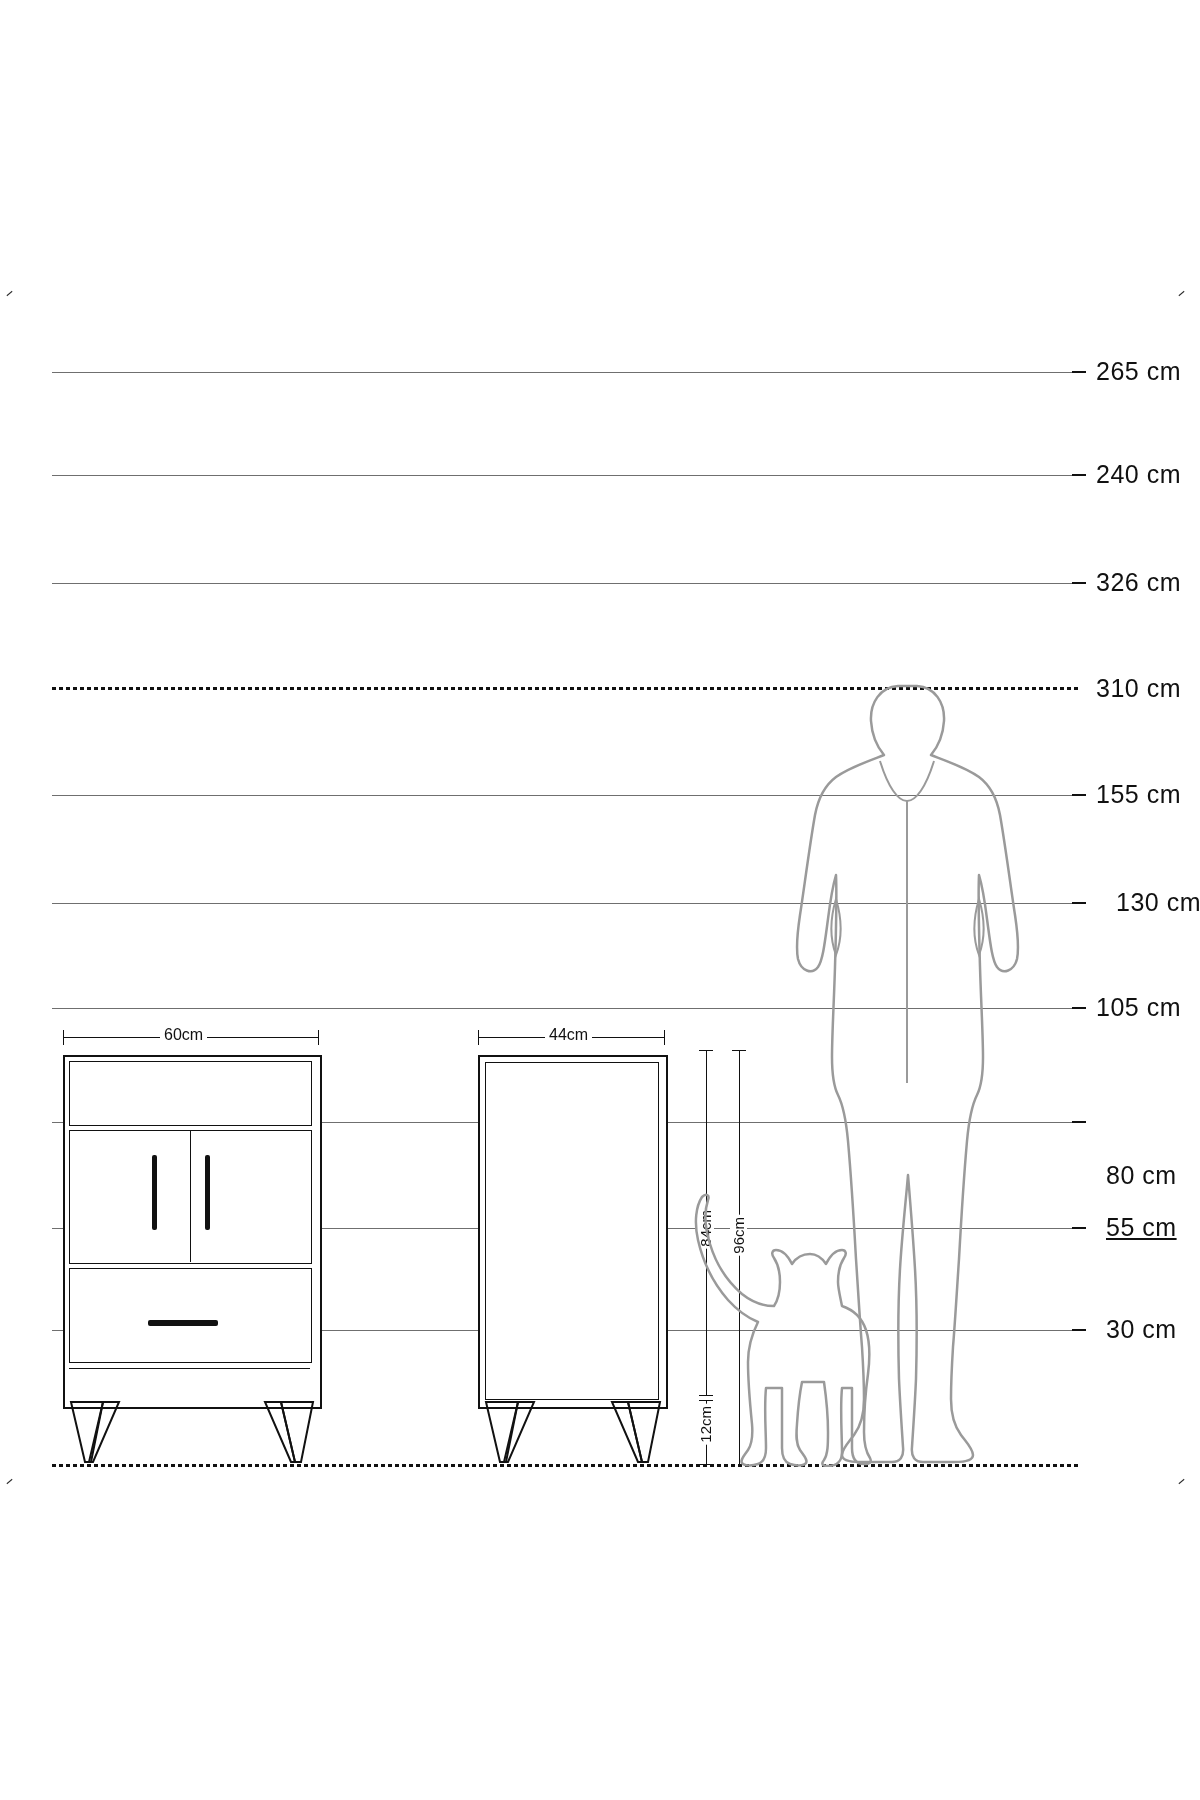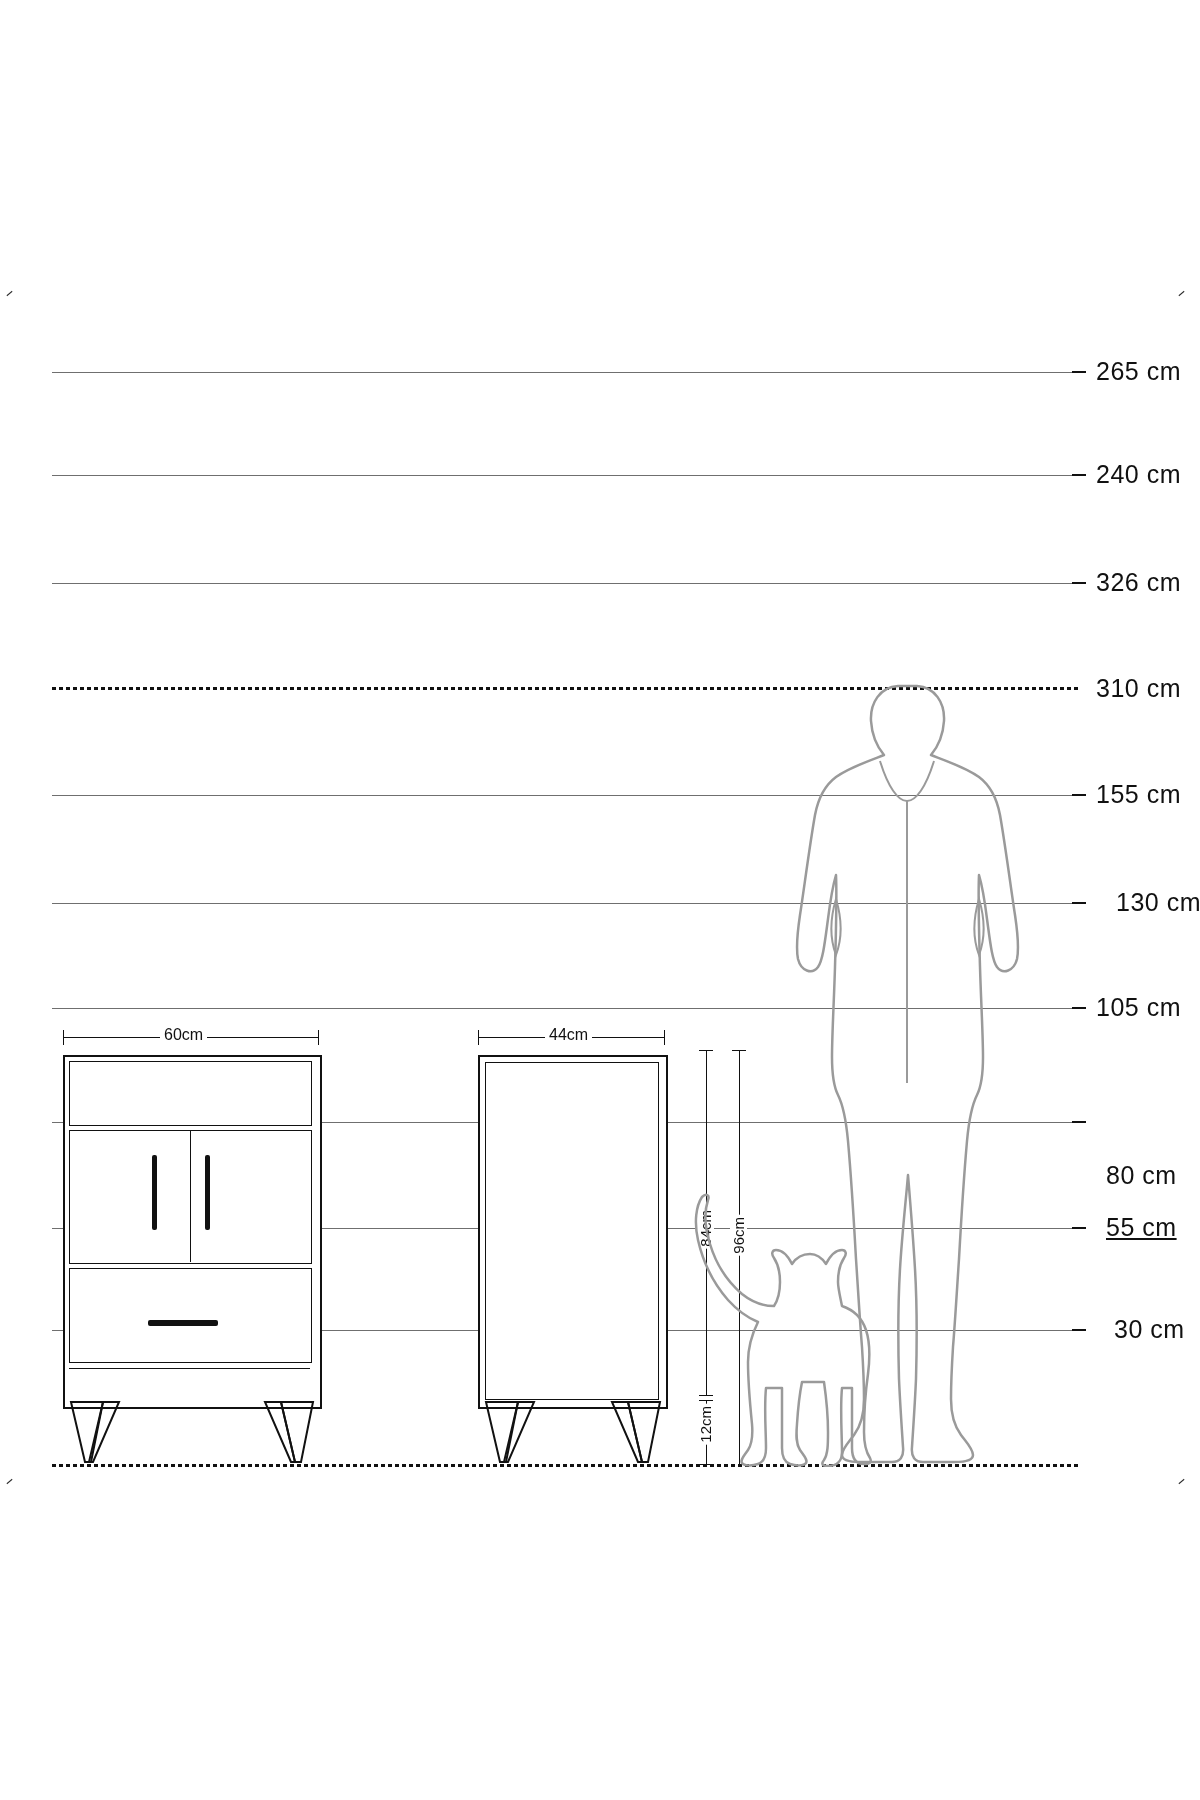--- a/index.html
+++ b/index.html
@@ -63,21 +63,21 @@
   <div class="hline" style="left:52px;top:1122px;width:1020px;"></div>
   <div class="tickmark" style="left:1072px;top:1121px;"></div>
   <div class="scale-label" style="left:1106px;top:1161px;">80 cm</div>
 
   <div class="hline" style="left:52px;top:1228px;width:1020px;"></div>
   <div class="tickmark" style="left:1072px;top:1227px;"></div>
   <div class="scale-label" style="left:1106px;top:1213px;text-decoration:underline;">55 cm</div>
 
   <div class="hline" style="left:52px;top:1330px;width:1020px;"></div>
   <div class="tickmark" style="left:1072px;top:1329px;"></div>
-  <div class="scale-label" style="left:1106px;top:1315px;margin-left:8px;">30 cm</div>
+  <div class="scale-label" style="left:1106px;top:1315px;">30 cm</div>
 
   <div class="dashline" style="left:52px;top:1464px;width:1028px;"></div>
 
   <div class="dimline" style="left:63px;top:1037px;width:255px;"></div>
   <div class="dimcap" style="left:63px;top:1030px;height:15px;"></div>
   <div class="dimcap" style="left:318px;top:1030px;height:15px;"></div>
   <div class="dimtext" style="left:160px;top:1026px;">60cm</div>
 
   <div class="dimline" style="left:478px;top:1037px;width:186px;"></div>
   <div class="dimcap" style="left:478px;top:1030px;height:15px;"></div>

